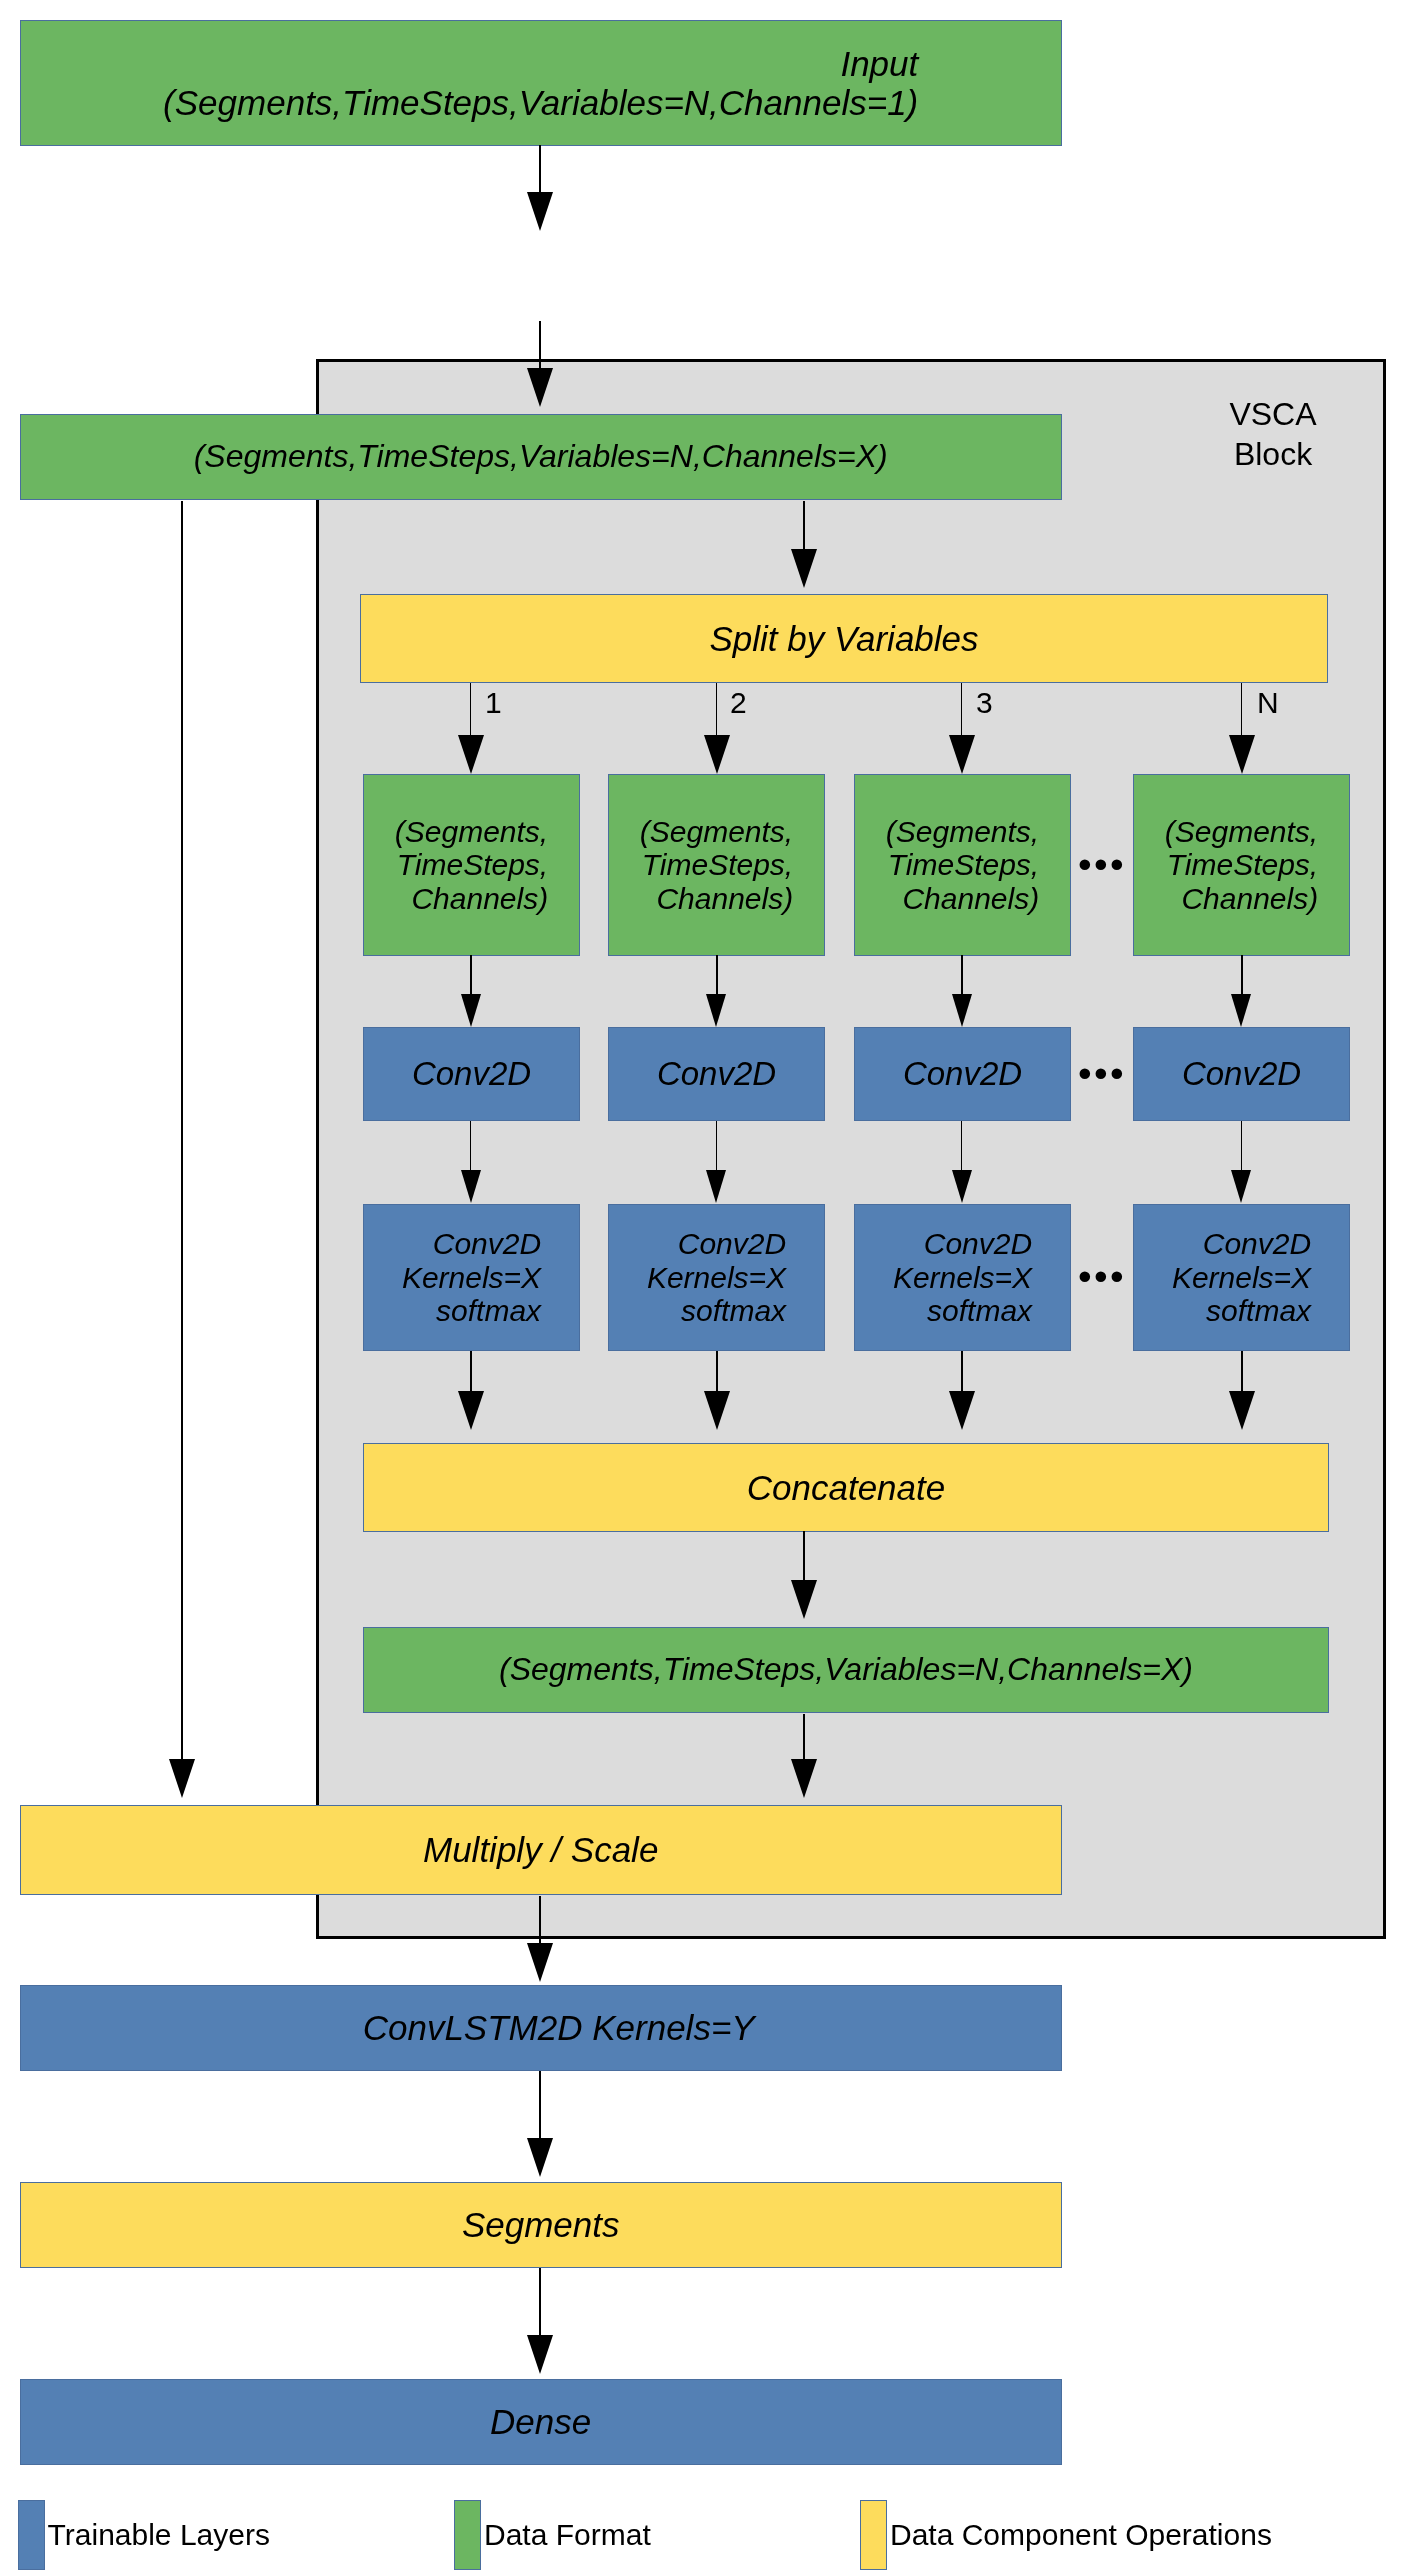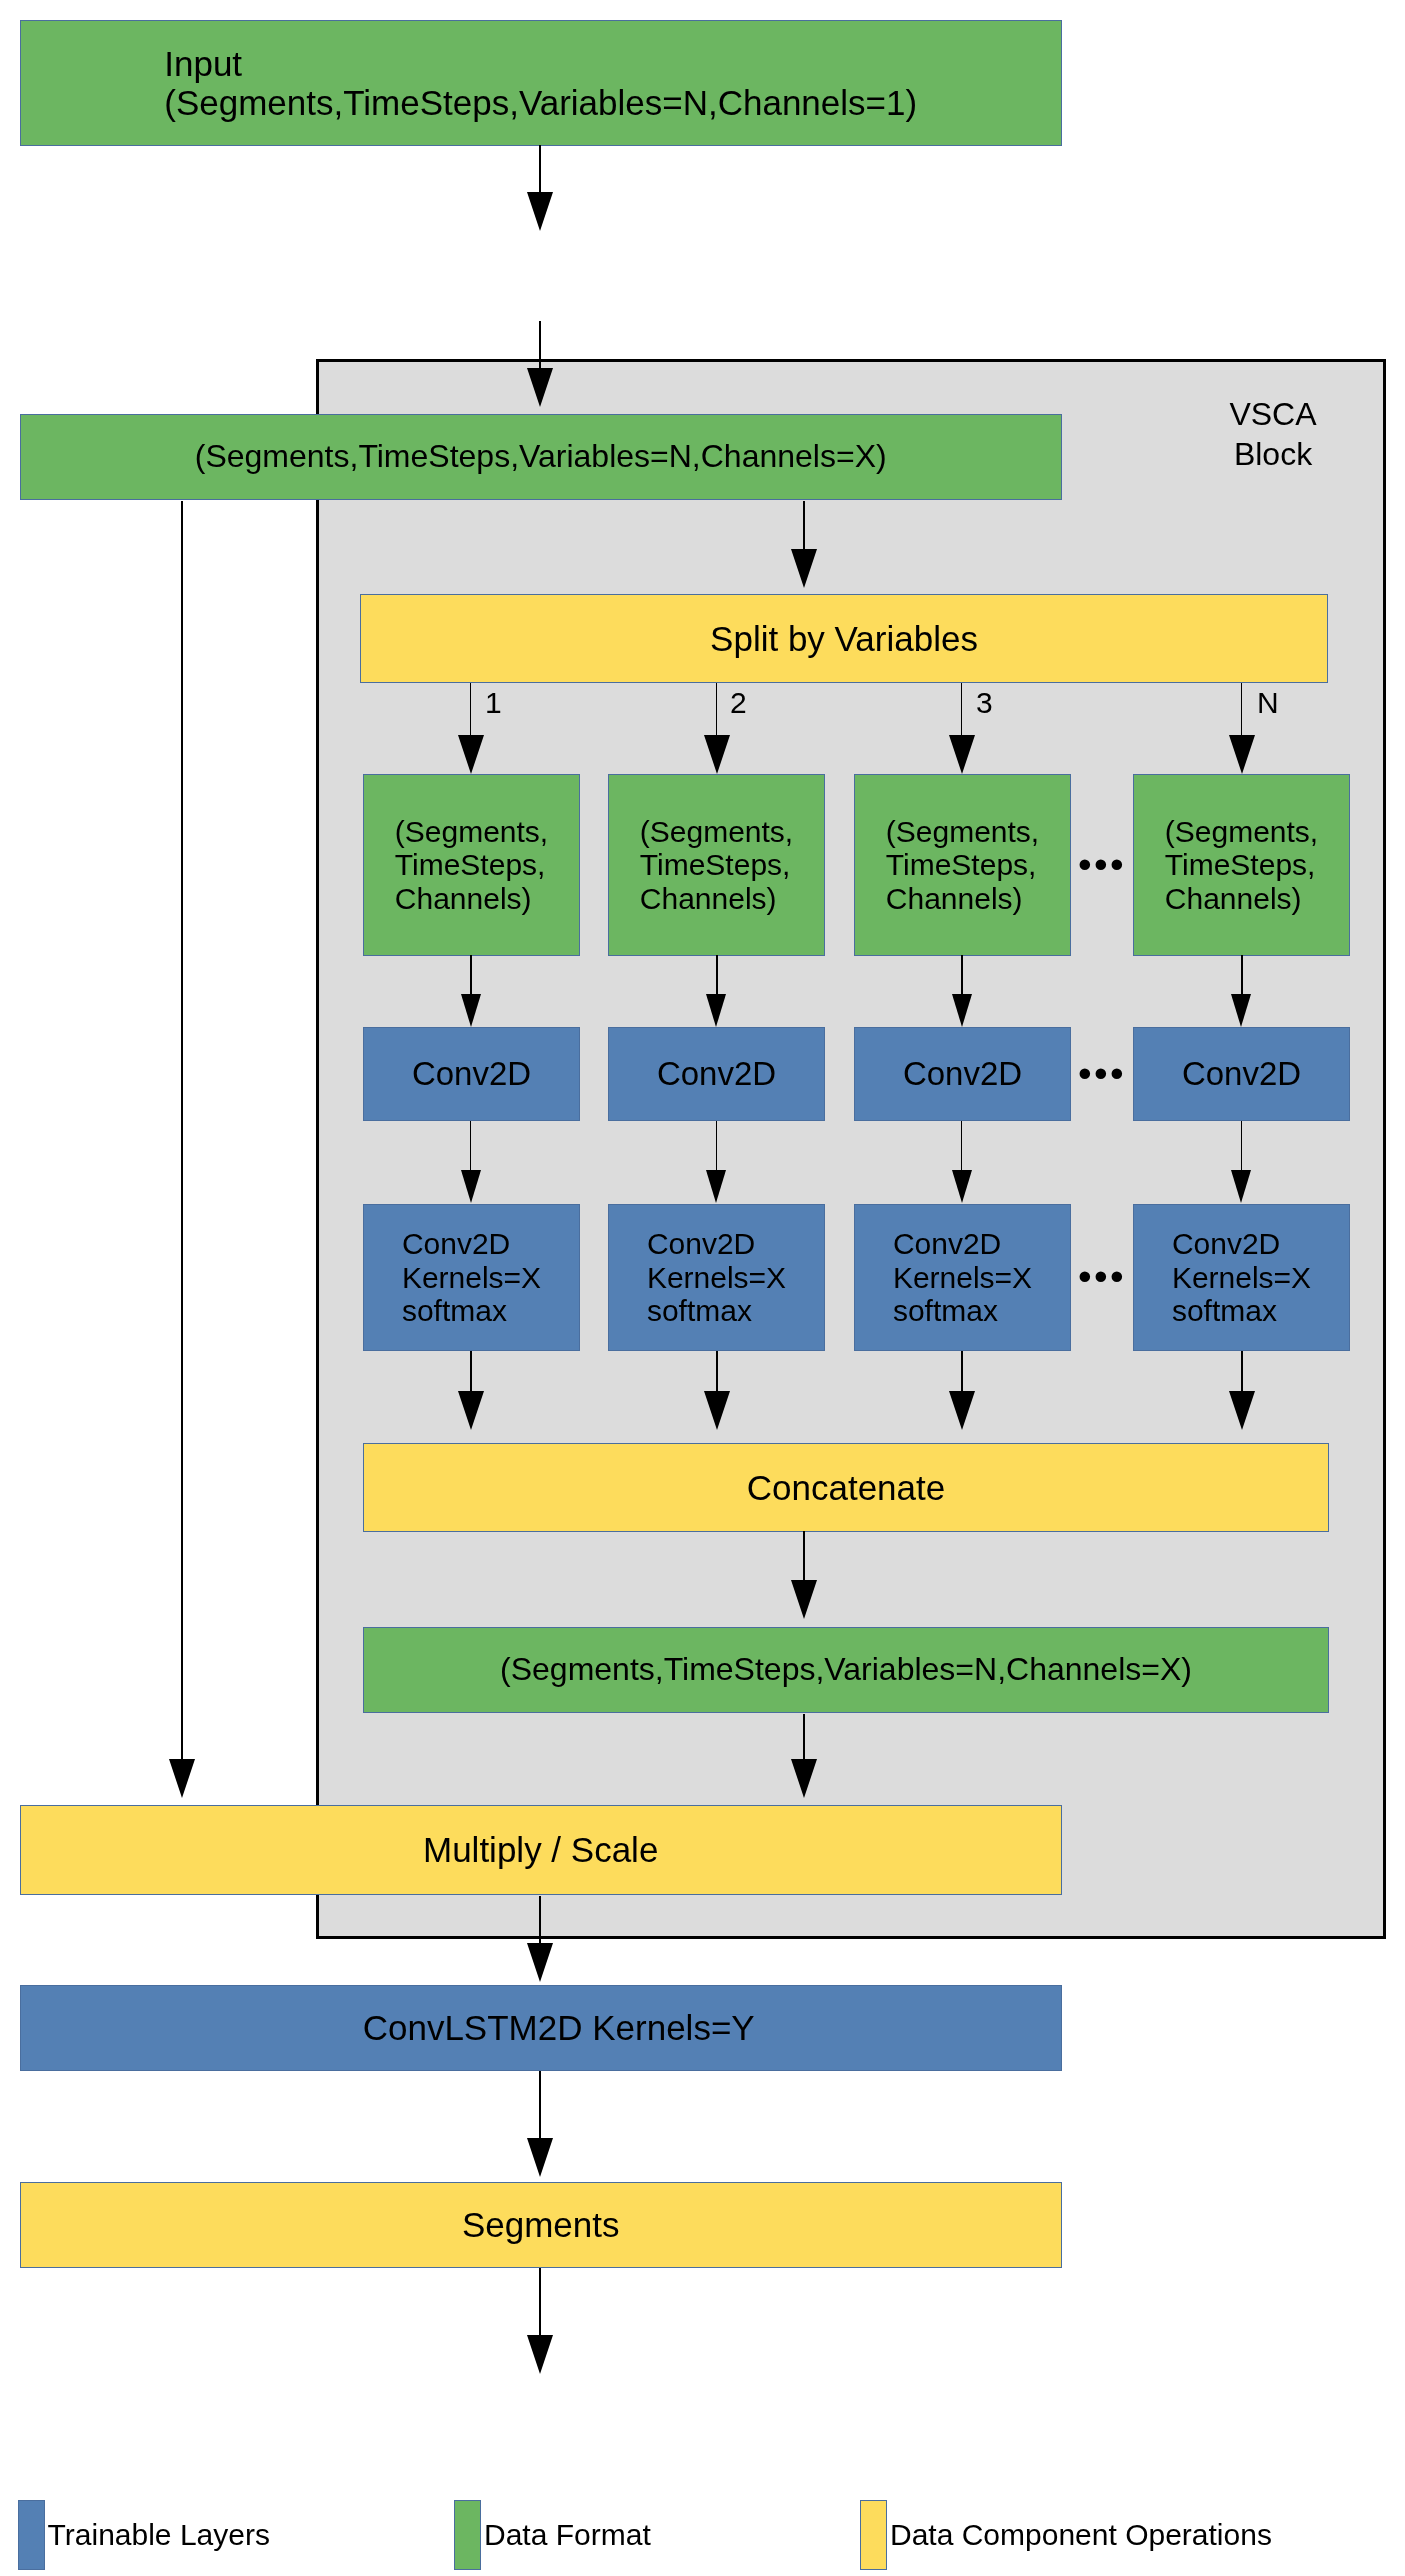--- a/index.html
+++ b/index.html
@@ -1,21 +1,21 @@
 <!DOCTYPE html>
 <html style="font-size:12px"><head>
 <meta charset="utf-8">
 <style>
   html,body{margin:0;padding:0;background:#ffffff;}
   body{font-family:"Liberation Sans", sans-serif;}
   #canvas{position:relative;width:1405px;height:2576px;background:#ffffff;overflow:hidden;}
 
   .node{position:absolute;box-sizing:border-box;border:0.8px solid #4a6e9e;
-        display:flex;align-items:center;justify-content:center;text-align:left;
-        color:#000;line-height:1.12;white-space:pre-line;}
+        display:flex;align-items:center;justify-content:center;text-align:right;
+        color:#000;line-height:1.12;white-space:pre-line;font-style:italic;}
   .green{background:#6CB661;}
   .blue{background:#5480B4;}
   .yellow{background:#FDDC5C;}
 
   #vsca-block{position:absolute;left:316px;top:359px;width:1070px;height:1580px;
               background:#DCDCDC;border:3.8px solid #000;box-sizing:border-box;}
   #vsca-label{position:absolute;left:1182px;top:394px;width:182px;
               font-size:32px;line-height:1.25;text-align:center;color:#000;white-space:pre-line;}
 
   
@@ -161,20 +161,21 @@
   <div class="node blue" style="left:19.7px;top:1985px;width:1042px;height:86px;font-size:35px;padding-left:36px;">ConvLSTM2D Kernels=Y</div>
 
   <div class="ln vdash" style="left:539px;top:2071px;height:73px;"></div>
   <div class="arrow" style="left:527px;top:2138px;"></div>
 
   <div class="node yellow" style="left:19.7px;top:2182px;width:1042px;height:86px;font-size:35px;">Segments</div>
 
   <div class="ln vdash" style="left:539px;top:2268px;height:73px;"></div>
   <div class="arrow" style="left:527px;top:2335px;"></div>
 
+  <div class="node blue" style="left:19.7px;top:2379px;width:1042px;height:86px;font-size:35px;">Dense</div>
 
   <div id="legend">
     <div class="lg-item" style="left:13.6px;top:0px;">
       <div class="lg-sw" style="background:#5480B4;"></div>
       <div class="lg-tx">Trainable Layers</div>
     </div>
     <div class="lg-item" style="left:450px;top:0px;">
       <div class="lg-sw" style="background:#6CB661;"></div>
       <div class="lg-tx">Data Format</div>
     </div>

